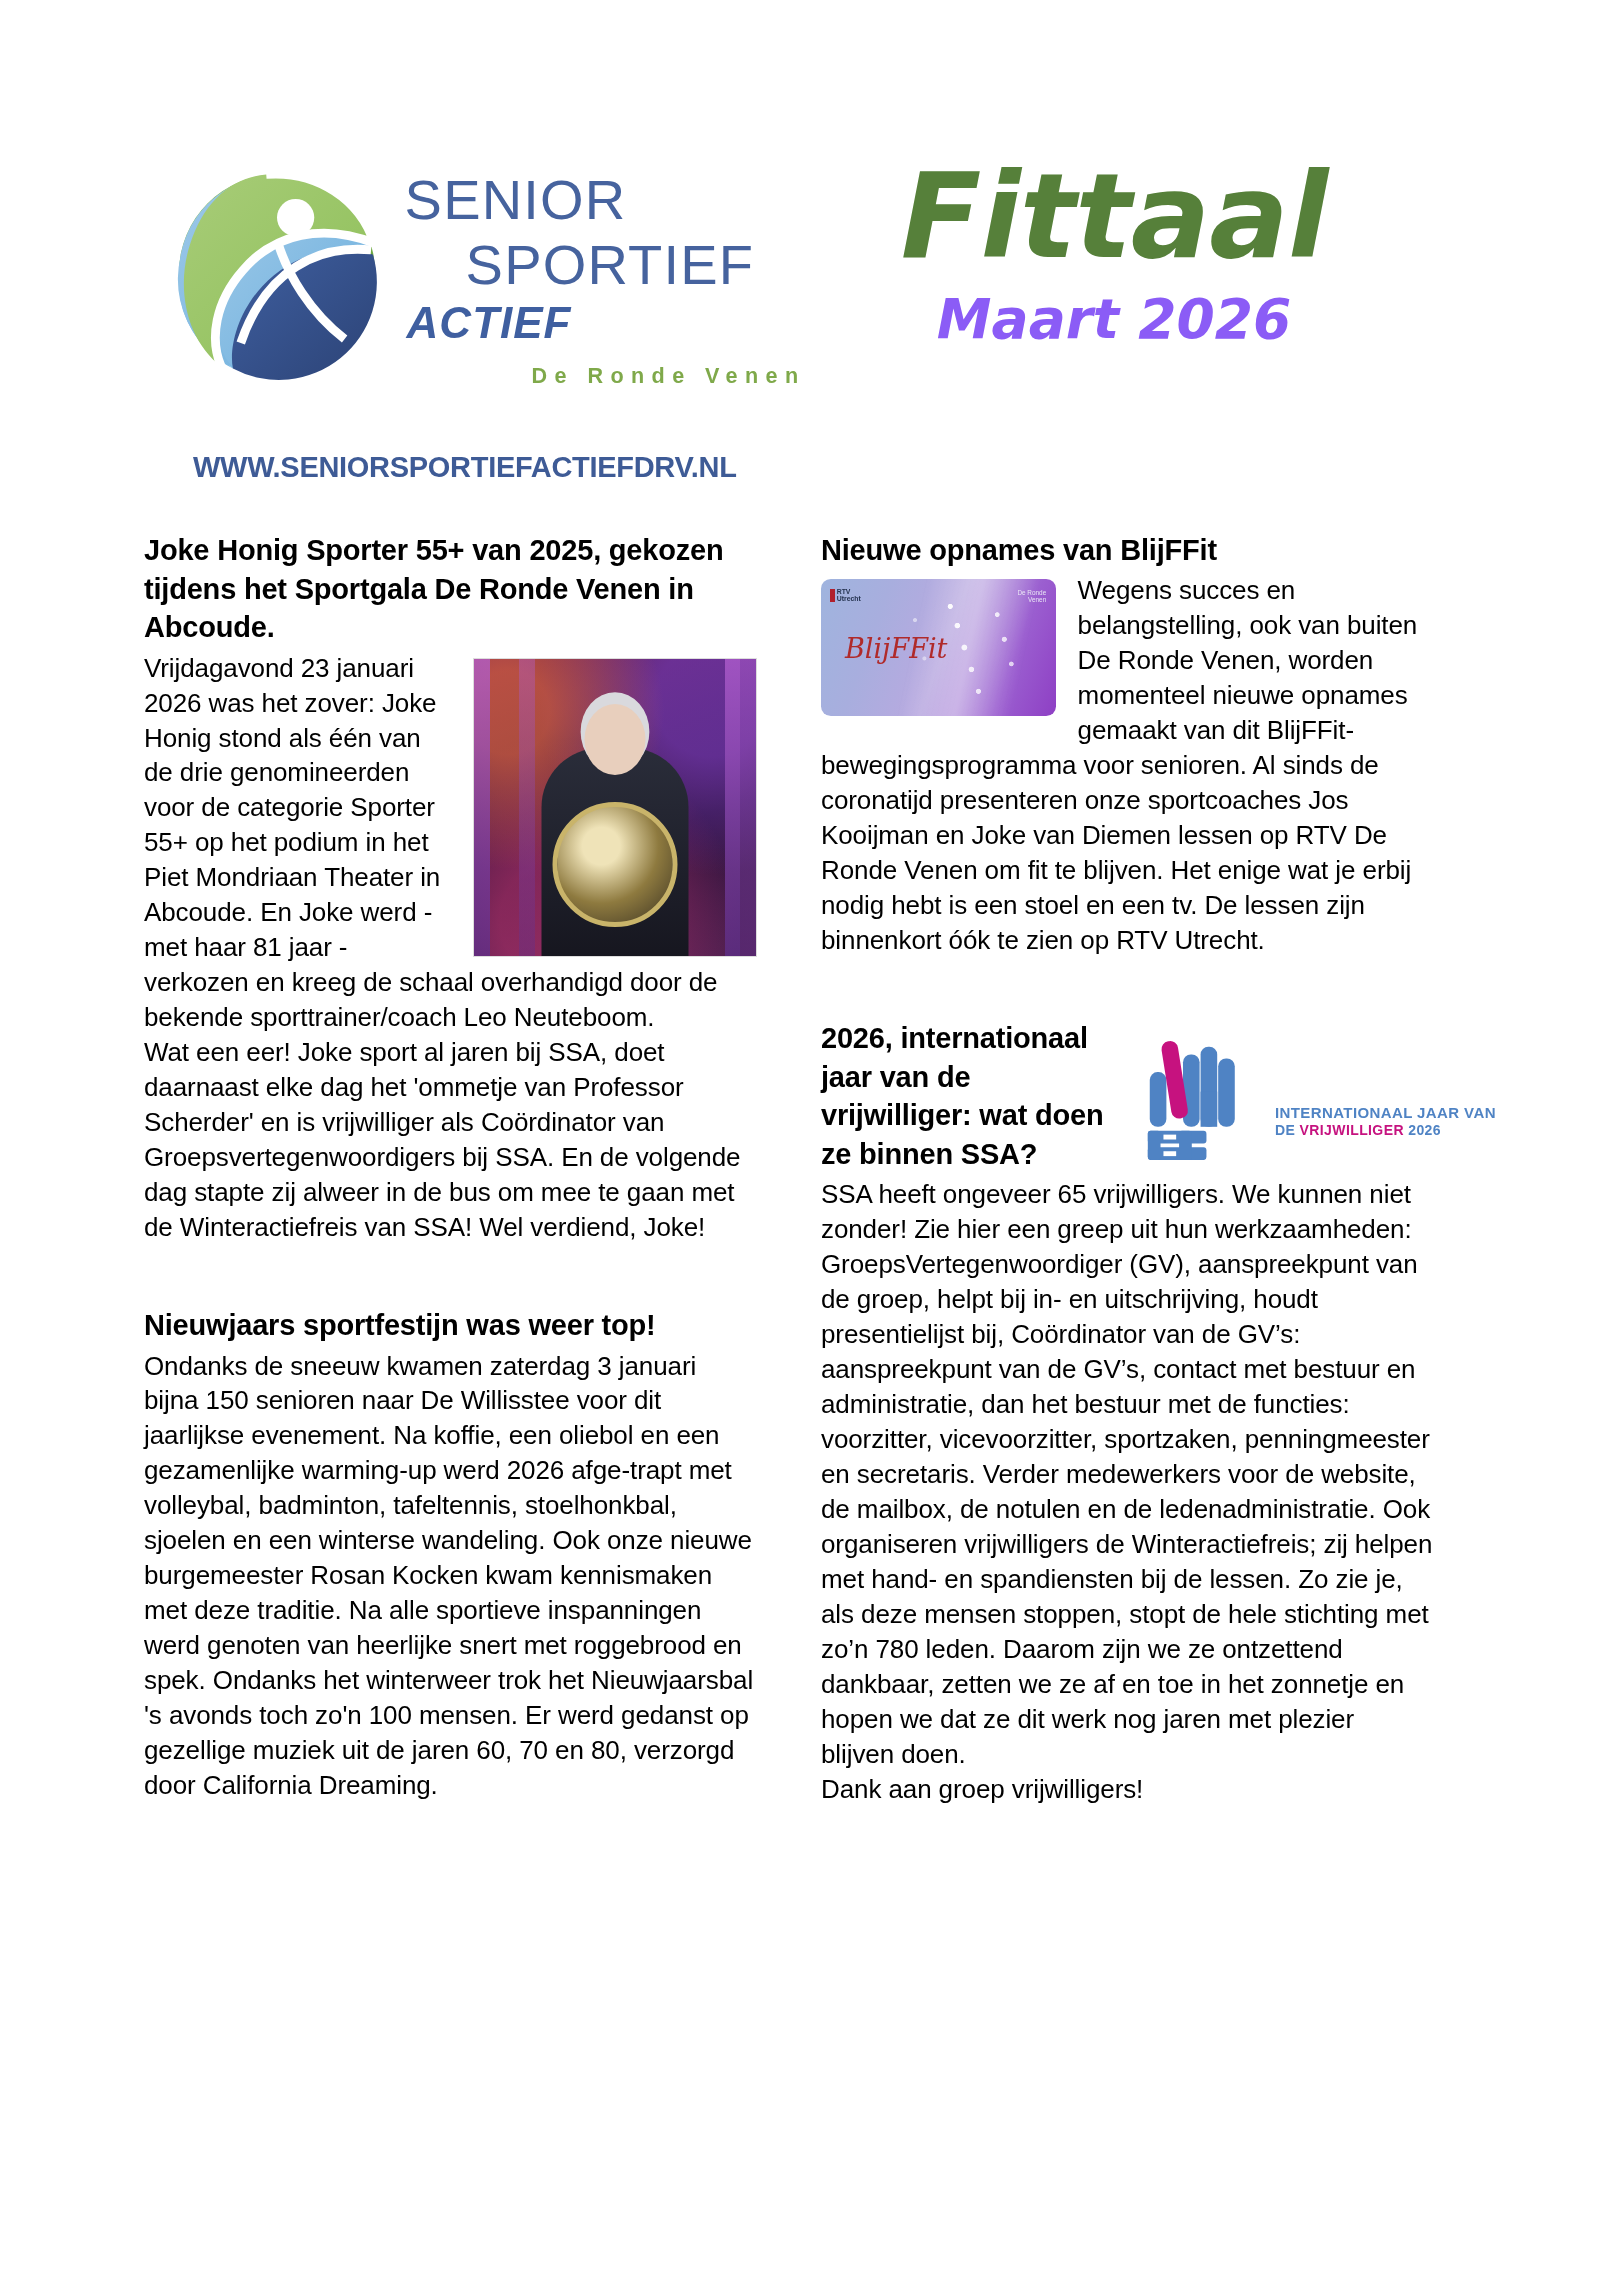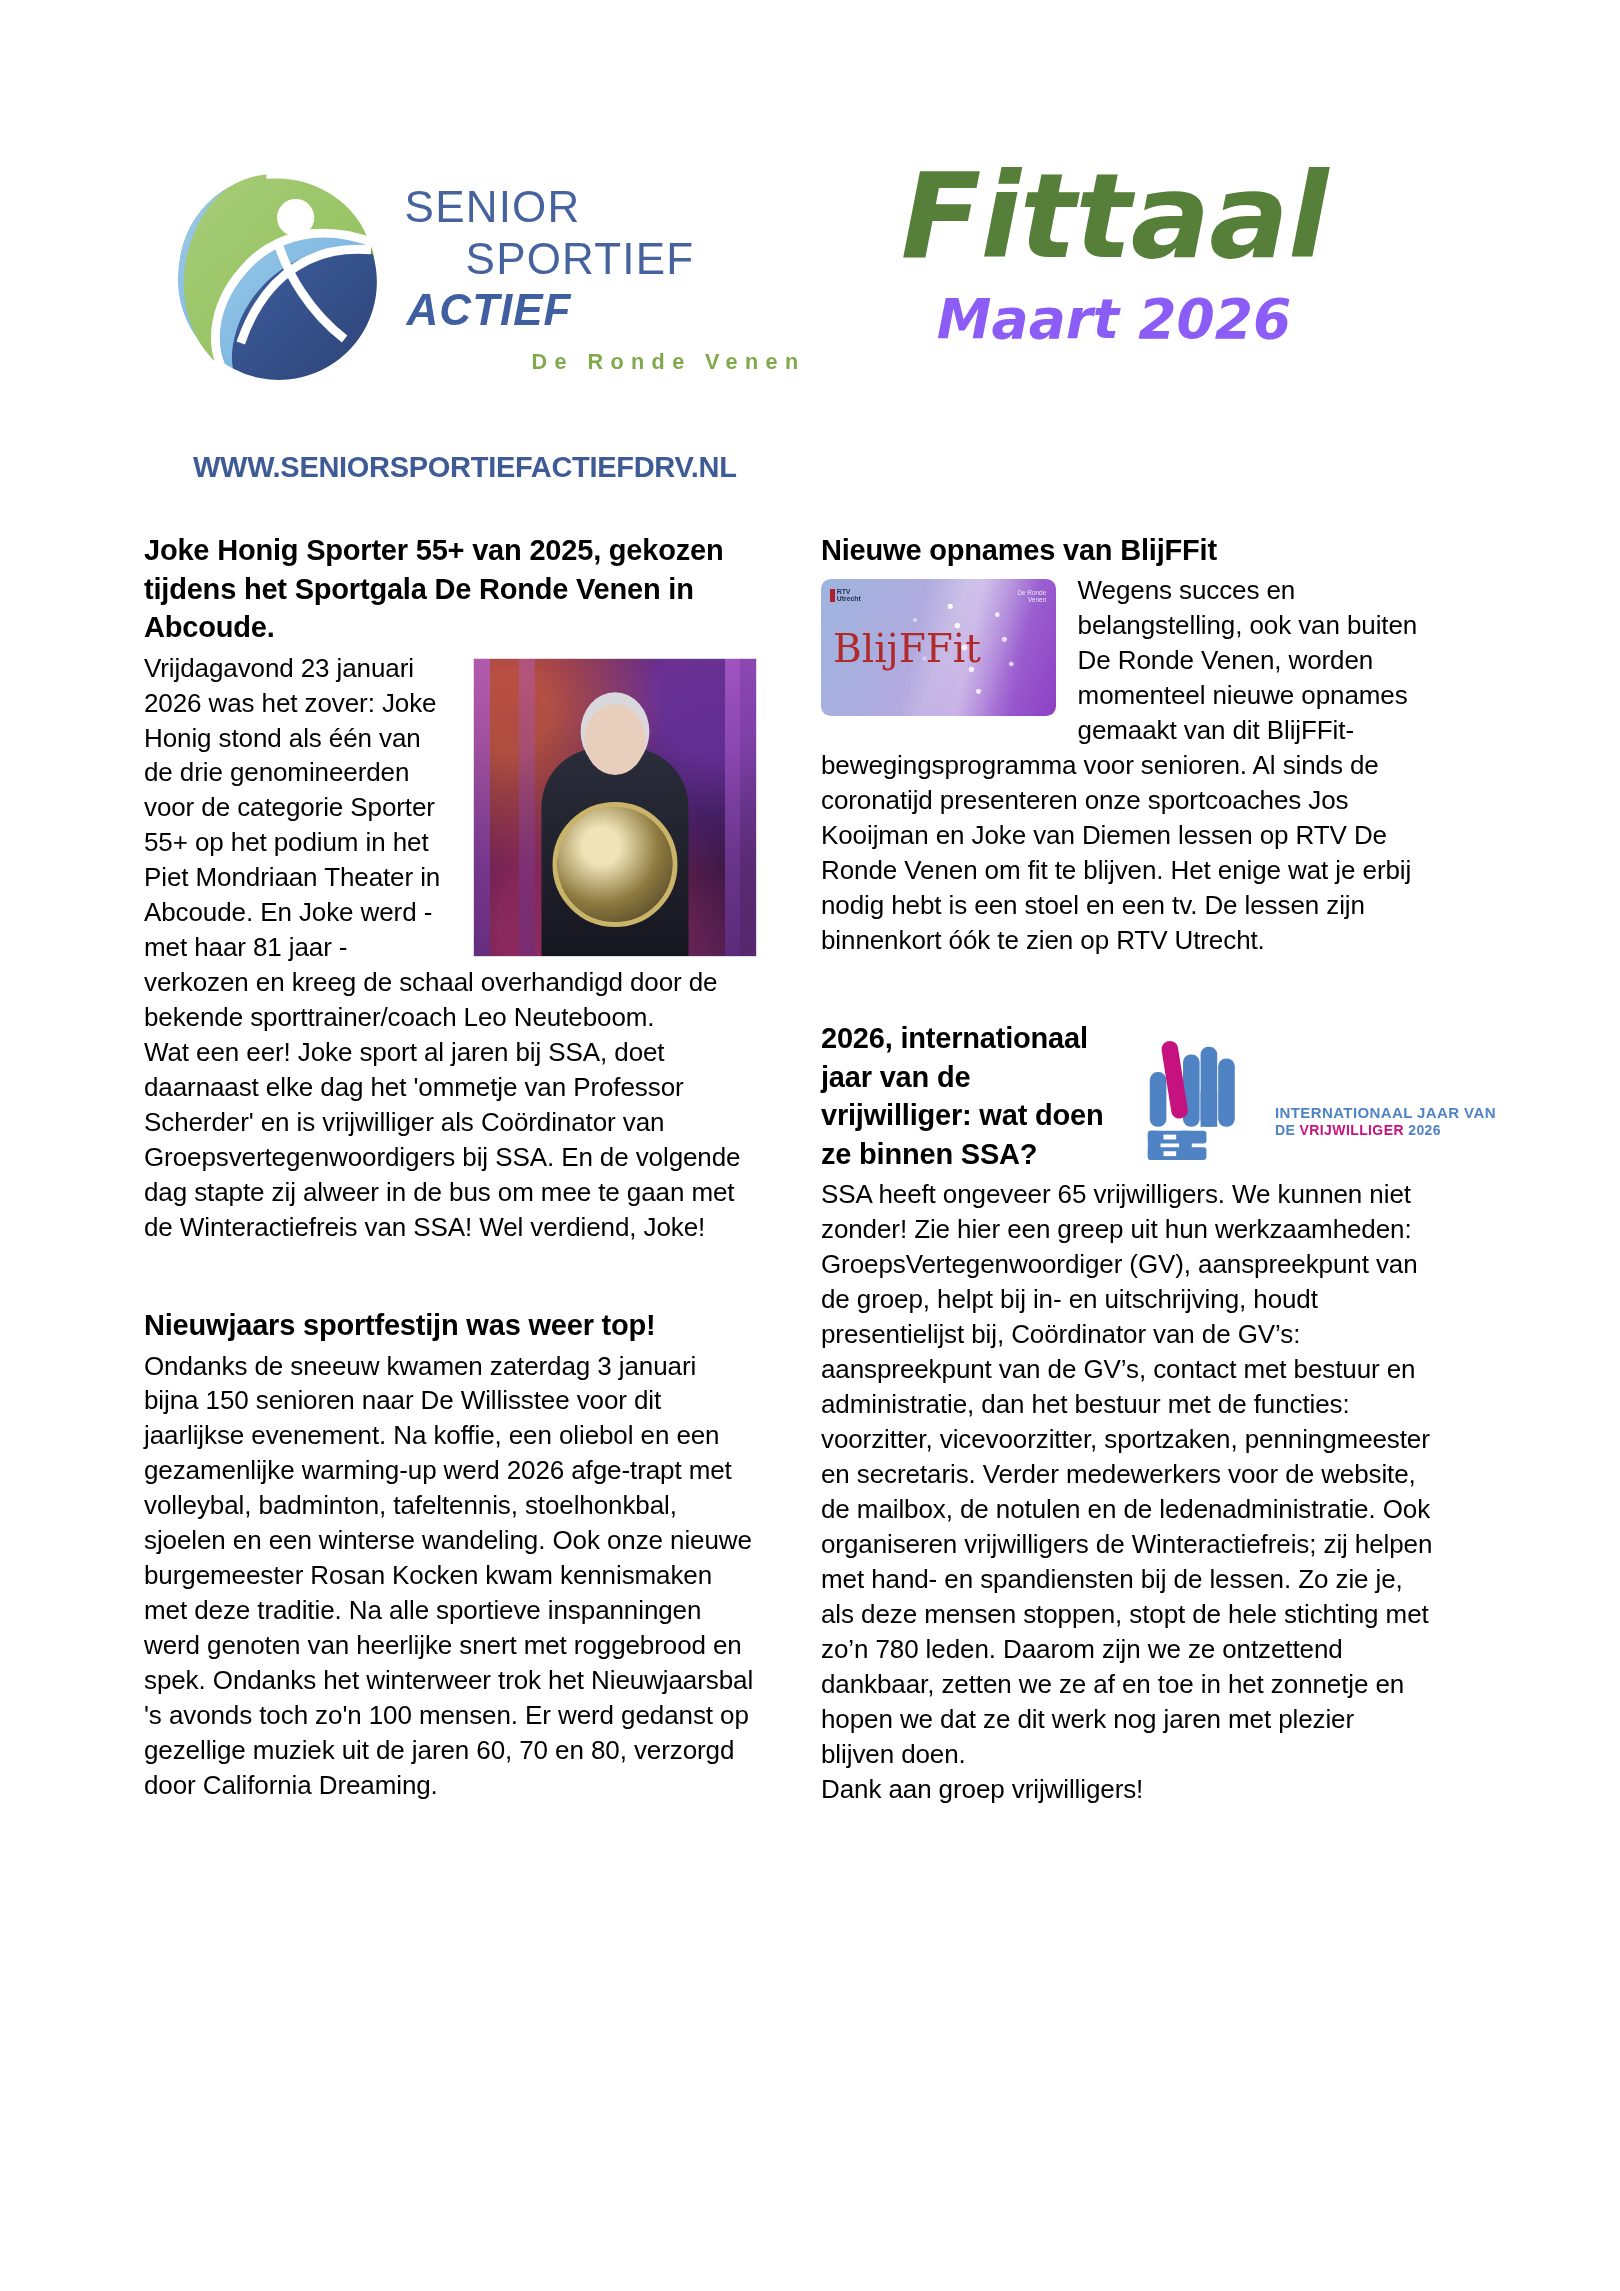--- a/index.html
+++ b/index.html
@@ -32,21 +32,21 @@
     flex:0 0 auto;
   }
   .logo-mark svg { display:block; width:100%; height:100%; }
 
   .logo-words {
     margin-left:21.6px;
     padding-top:17.6px;
   }
   .logo-words .l1, .logo-words .l2 {
     font-family:"Liberation Sans", sans-serif;
-    font-size:44px;
+    font-size:56px;
     letter-spacing:1.2px;
     color:#46639e;
     line-height:1.16;
     white-space:nowrap;
   }
   .logo-words .l2 { padding-left:61px; }
   .logo-words .l3 {
     font-family:"Liberation Sans", sans-serif;
     font-size:44px;
     font-weight:bold;
@@ -198,26 +198,27 @@
       radial-gradient(circle at 44% 58%, rgba(255,255,255,.45) 0 1.6px, transparent 2.4px);
   }
   .blijffit-card .swoosh {
     position:absolute; left:40%; top:-25%;
     width:46%; height:150%;
     background:linear-gradient(90deg, rgba(255,255,255,.0), rgba(255,255,255,.38), rgba(255,255,255,.0));
     transform:rotate(12deg);
     filter:blur(2px);
   }
   .blijffit-card .bf-text {
-    position:absolute; left:12px; top:50%;
+    position:absolute; left:24px; top:50%;
     transform:translateY(-50%);
     font-family:"DejaVu Serif", serif;
-    font-size:39px;
+    font-size:27px;
     color:#b02a2a;
     letter-spacing:0px;
+    font-style:italic;
   }
   .blijffit-card .rtv {
     position:absolute; left:8.8px; top:8.8px;
     display:flex; align-items:center;
     font-family:"Liberation Sans", sans-serif;
     font-size:6.9px; font-weight:bold; line-height:1.05;
     color:#24324f;
   }
   .blijffit-card .rtv .bar {
     width:4.9px; height:12.7px; background:#b0202c; margin-right:2px;

